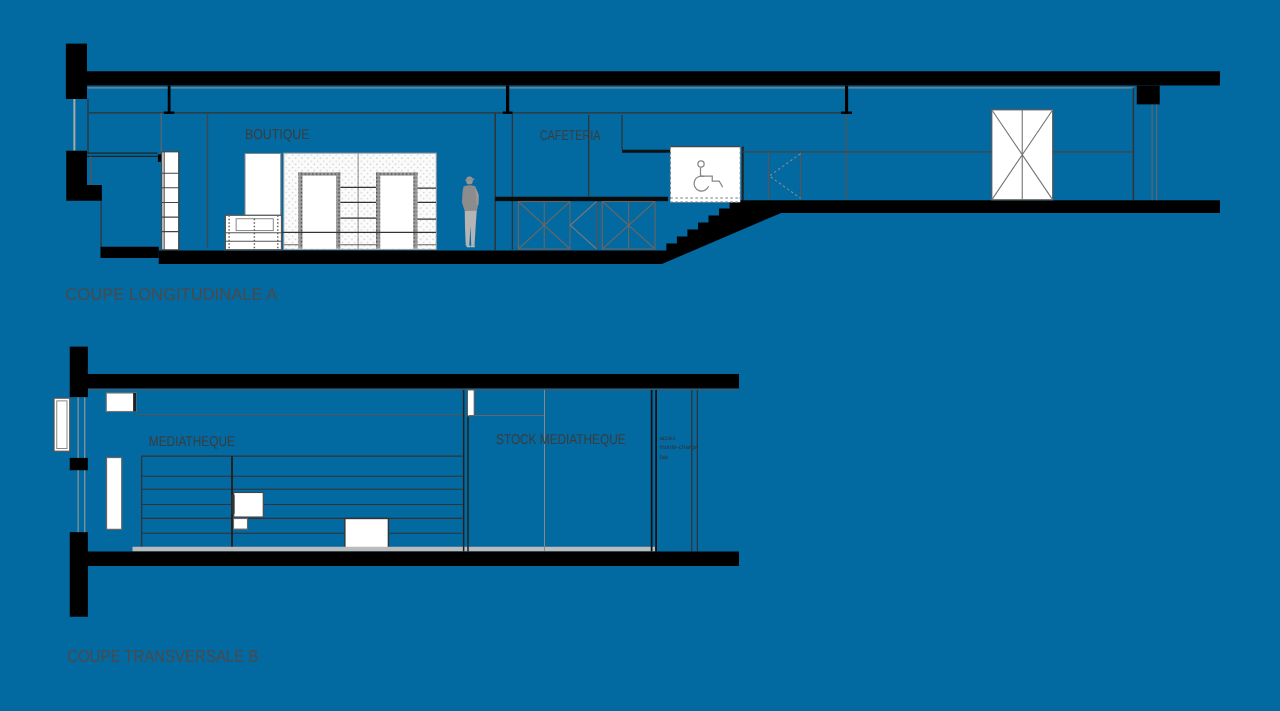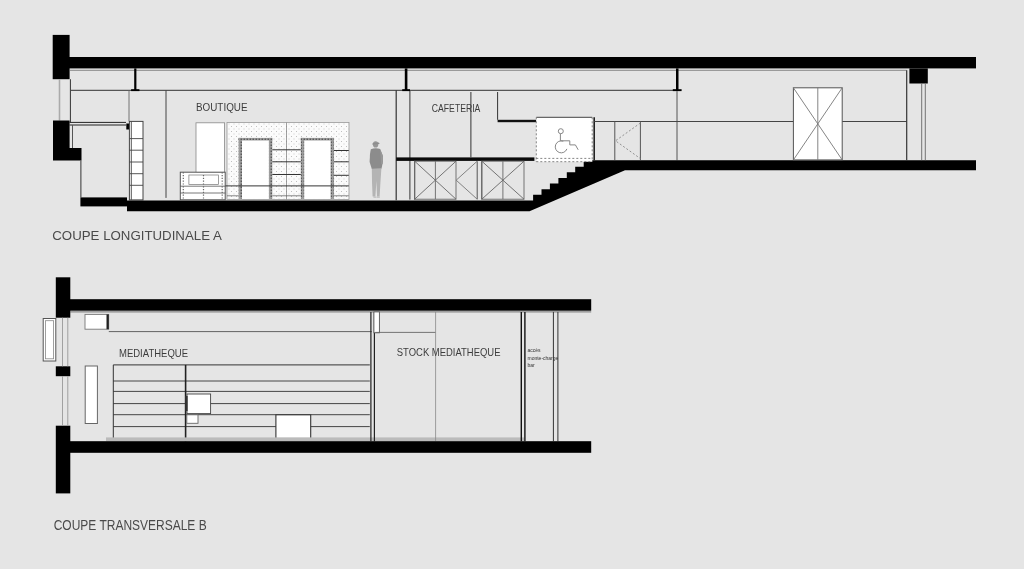--- a/index.html
+++ b/index.html
@@ -1,16 +1,16 @@
 <!DOCTYPE html>
 <html><head>
 <meta charset="utf-8">
 <style>
 html,body{margin:0;padding:0;background:#fff;}
-#page{position:relative;width:1024px;height:569px;background:#e5e5e5;overflow:hidden;}
+#page{position:relative;width:1024px;height:569px;background:#0369a1;overflow:hidden;}
 text{font-family:"Liberation Sans",sans-serif;}
 </style>
 </head>
 <body>
 <div id="page">
 <svg width="1024" height="569" viewBox="0 0 1024 569" xmlns="http://www.w3.org/2000/svg">
 <defs>
 <pattern id="stip" width="5" height="5" patternUnits="userSpaceOnUse">
 <rect width="5" height="5" fill="#fbfbfb"></rect>
 <rect x="1" y="1" width="1" height="1" fill="#c0c0c0"></rect>

